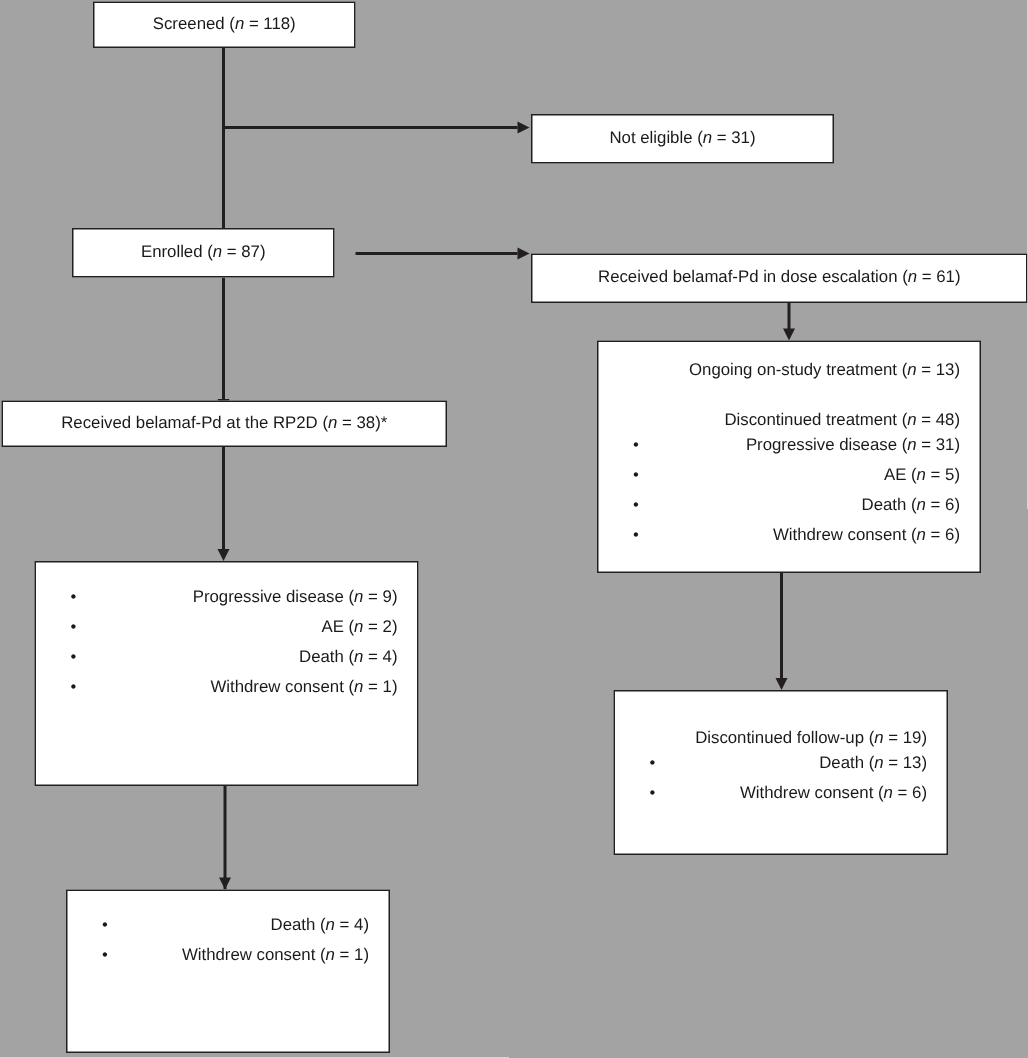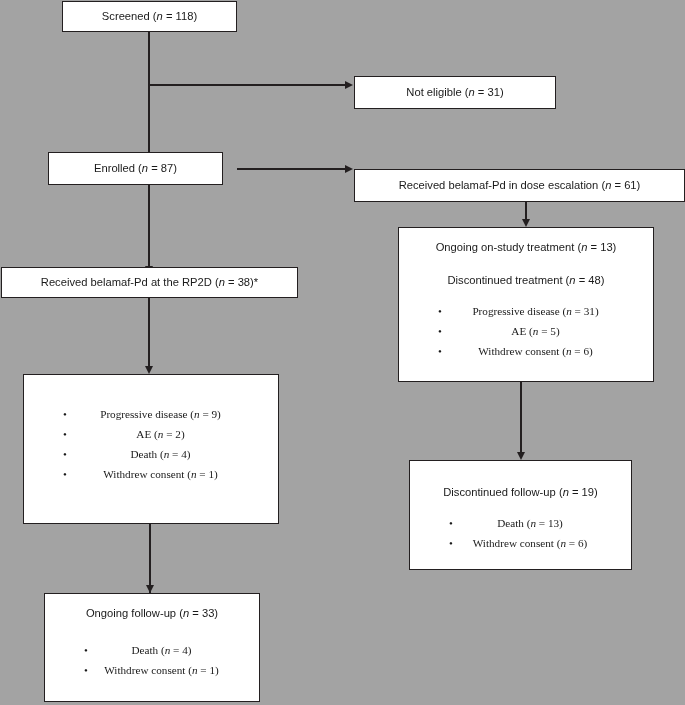--- a/index.html
+++ b/index.html
@@ -27,39 +27,38 @@
     color: #1a1a1a;
   }
   .node.center {
     display: flex;
     align-items: center;
     justify-content: center;
     text-align: center;
   }
   .node.detail {
     padding: 14px 13px 10px 13px;
-    text-align: center;
+    text-align: right;
   }
   .node .headline {
     display: block;
     margin: 0 0 22px 0;
     font-size: 11.2px;
     white-space: nowrap;
   }
   .node .subhead {
     display: block;
     margin: 12px 0 2px 0;
     font-size: 11.2px;
     white-space: nowrap;
   }
   .node ul.bullets {
-    margin: 16px;
+    margin: 0;
     padding: 0 0 0 10px;
     list-style: none;
-    font-family: Liberation Serif, serif;
   }
   .node ul.bullets li {
     position: relative;
     margin: 0 0 2px 0;
     padding-left: 9px;
     font-size: 11.2px;
     line-height: 18px;
     white-space: nowrap;
   }
   .node ul.bullets li::before {
@@ -144,20 +143,21 @@
   <div class="node center" style="left:1px; top:267px; width:297px; height:31px;">
     <span class="label-text">Received belamaf-Pd at the RP2D (<em class="ital">n</em> = 38)*</span>
   </div>
 
   <div class="node detail" style="left:398px; top:227px; width:256px; height:155px;">
     <span class="headline">Ongoing on-study treatment (<em class="ital">n</em> = 13)</span>
     <span class="subhead">Discontinued treatment (<em class="ital">n</em> = 48)</span>
     <ul class="bullets">
       <li>Progressive disease (<em class="ital">n</em> = 31)</li>
       <li>AE (<em class="ital">n</em> = 5)</li>
+      <li>Death (<em class="ital">n</em> = 6)</li>
       <li>Withdrew consent (<em class="ital">n</em> = 6)</li>
     </ul>
   </div>
 
   <div class="node detail" style="left:23px; top:374px; width:256px; height:150px;">
     <ul class="bullets">
       <li>Progressive disease (<em class="ital">n</em> = 9)</li>
       <li>AE (<em class="ital">n</em> = 2)</li>
       <li>Death (<em class="ital">n</em> = 4)</li>
       <li>Withdrew consent (<em class="ital">n</em> = 1)</li>
@@ -166,20 +166,19 @@
 
   <div class="node detail" style="left:409px; top:460px; width:223px; height:110px;">
     <span class="subhead">Discontinued follow-up (<em class="ital">n</em> = 19)</span>
     <ul class="bullets">
       <li>Death (<em class="ital">n</em> = 13)</li>
       <li>Withdrew consent (<em class="ital">n</em> = 6)</li>
     </ul>
   </div>
 
   <div class="node detail" style="left:44px; top:593px; width:216px; height:109px;">
-    <span class="headline">Ongoing follow-up (<em class="ital">n</em> = 33)</span>
     <ul class="bullets">
       <li>Death (<em class="ital">n</em> = 4)</li>
       <li>Withdrew consent (<em class="ital">n</em> = 1)</li>
     </ul>
   </div>
 
 </div>
 
 </body></html>

